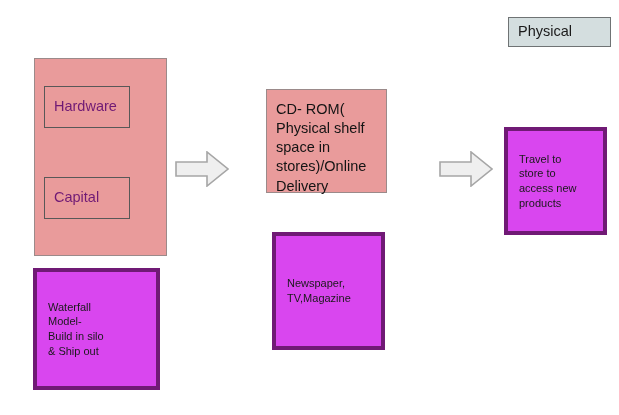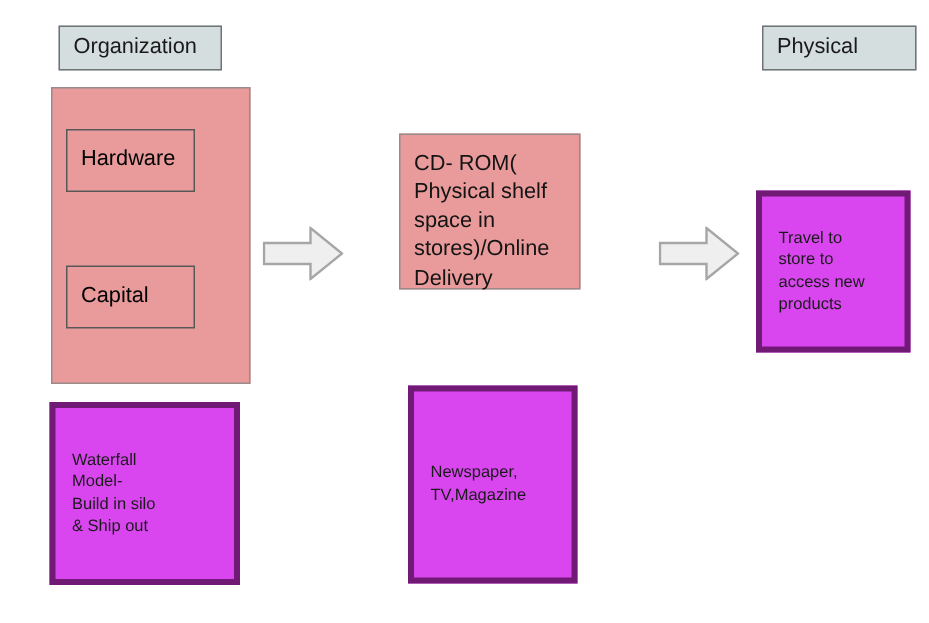--- a/index.html
+++ b/index.html
@@ -45,21 +45,21 @@
   
   .pink-container {
     background: #e99b9b;
     border: 1px solid #9b8a8a;
   }
 
   
   .pink-chip {
     background: #e99b9b;
     border: 1px solid #585858;
-    color: #000000;
+    color: #701a75;
     font-size: 14.5px;
     padding: 20px 9px;
   }
 
   
   .pink-block {
     background: #e99b9b;
     border: 1px solid #9b8a8a;
     color: #141414;
     font-size: 14.5px;
@@ -82,23 +82,20 @@
   }
   .arrow svg {
     display: block;
   }
 </style>
 </head>
 <body>
 
 <div id="canvas">
 
-  <div class="box stage-head" style="left:39px; top:17px; width:109px; height:30px;">
-    <span class="txt">Organization</span>
-  </div>
 
   <div class="box pink-container" style="left:34px; top:58px; width:133px; height:198px;"></div>
 
   <div class="box pink-chip" style="left:44px; top:86px; width:86px; height:30px;">
     <span class="txt">Hardware</span>
   </div>
 
 
   <div class="box grey-block" style="left:33px; top:268px; width:127px; height:122px;">
     <span class="txt">Waterfall
@@ -119,21 +116,21 @@
 
 
   <div class="box pink-block" style="left:266px; top:89px; width:121px; height:104px;">
     <span class="txt">CD- ROM(
 Physical shelf
 space in
 stores)/Online
 Delivery</span>
   </div>
 
-  <div class="box grey-block" style="left:272px; top:232px; width:113px; height:132px;margin-top:25px;">
+  <div class="box grey-block" style="left:272px; top:232px; width:113px; height:118px;">
     <span class="txt">Newspaper,
 TV,Magazine</span>
   </div>
 
   <div class="arrow" style="left:439px; top:151px;">
     <svg width="54" height="36" viewBox="0 0 54 36">
       <polygon points="1,11 32,11 32,1 53,18 32,35 32,25 1,25" fill="#efefef" stroke="#a6a6a6" stroke-width="1.6" stroke-linejoin="miter"></polygon>
     </svg>
   </div>
 

